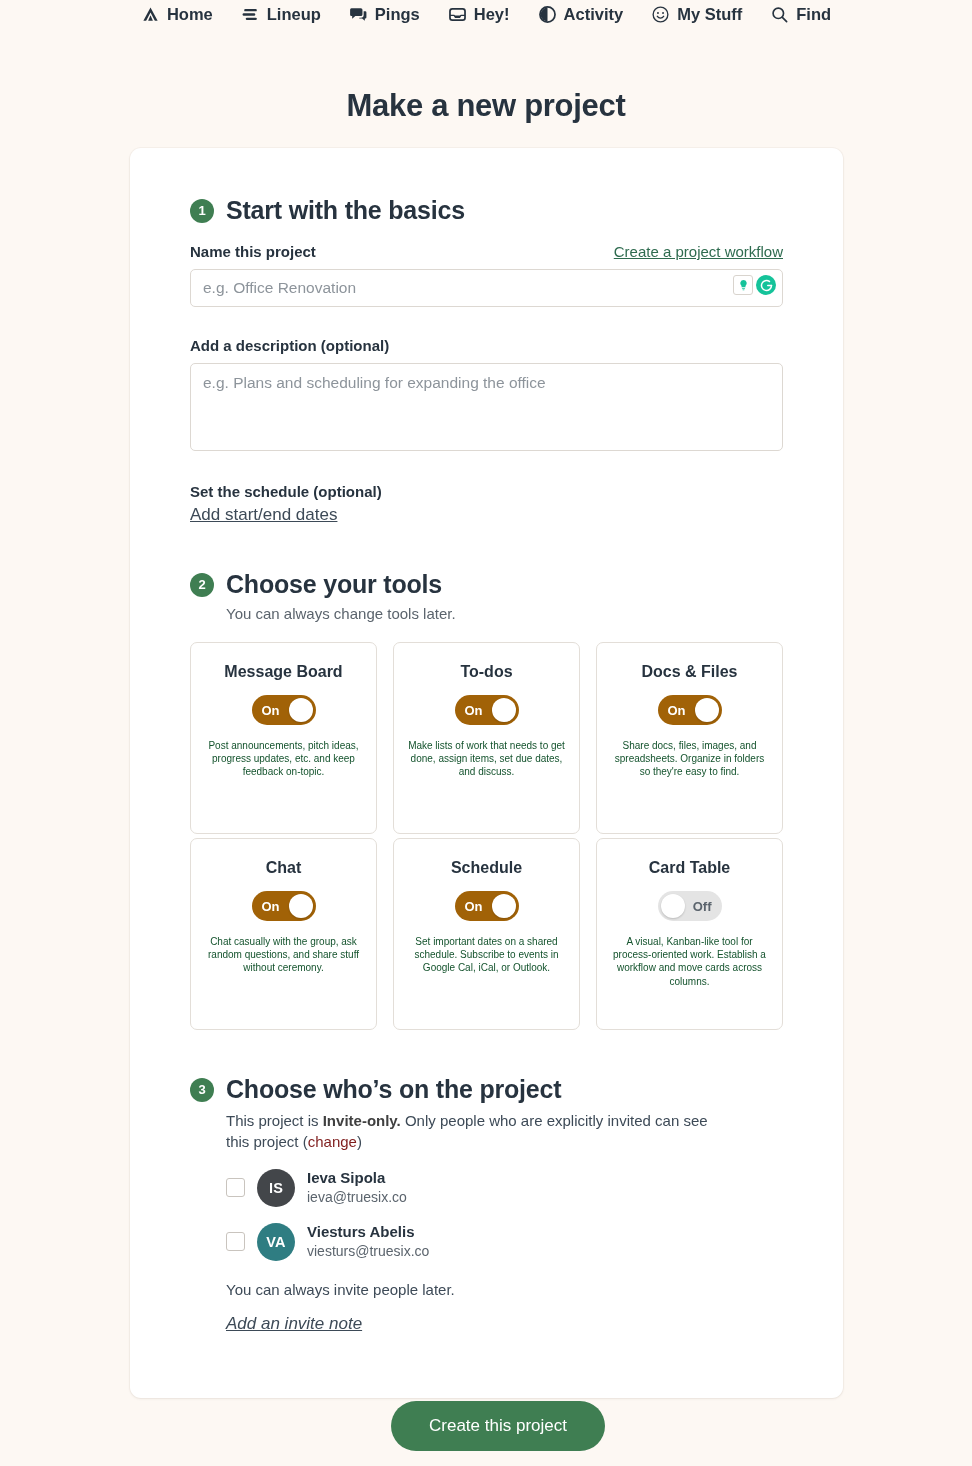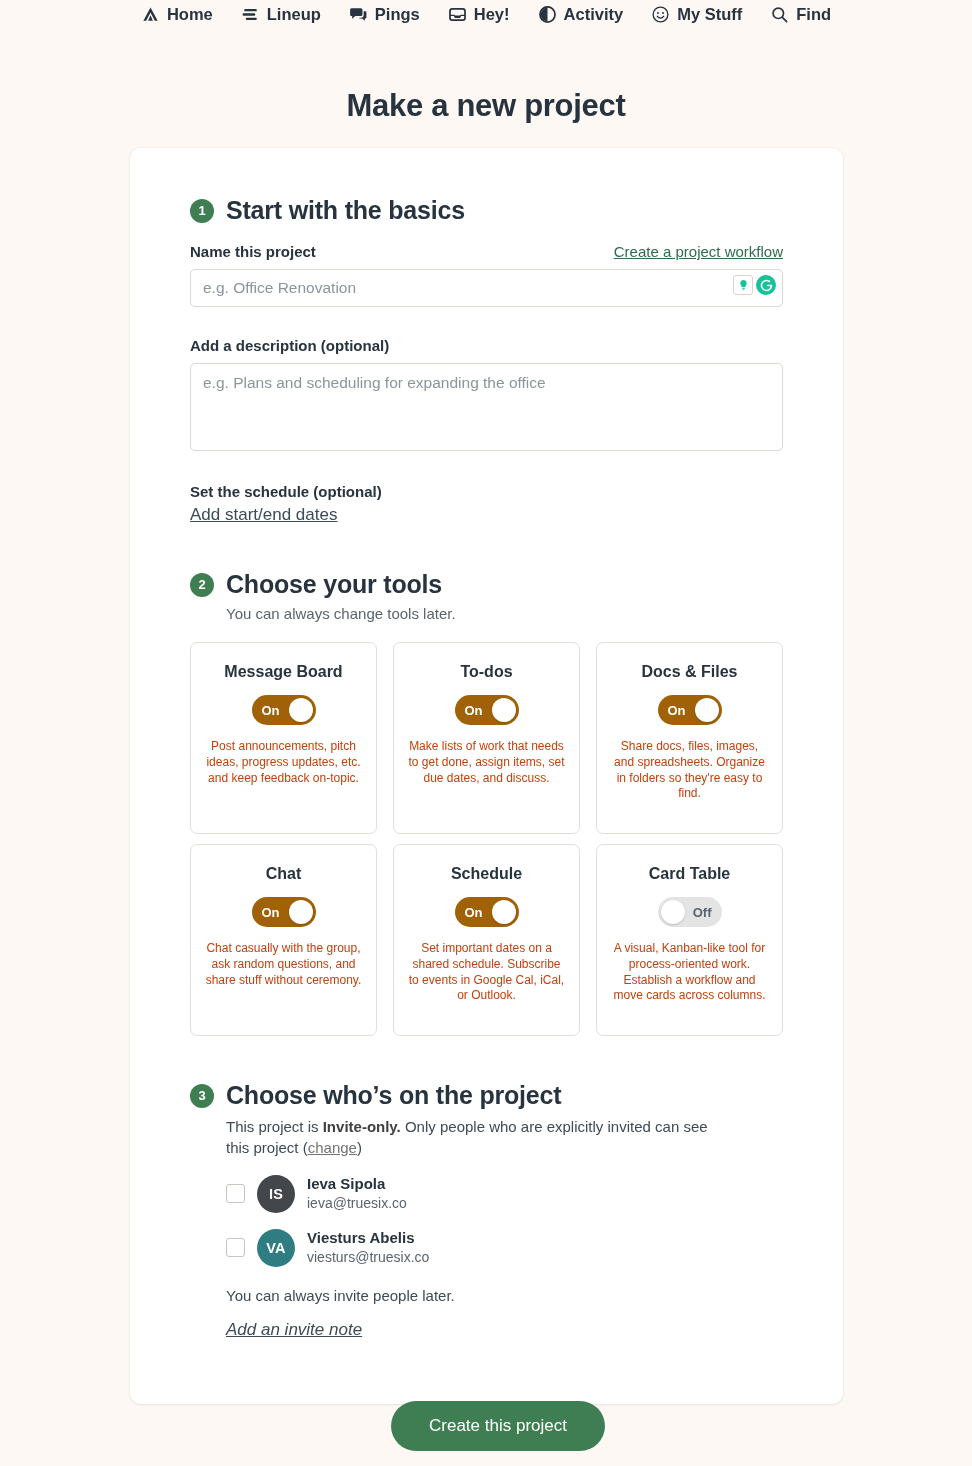--- a/index.html
+++ b/index.html
@@ -166,21 +166,21 @@
     color: #5b646d;
     margin-left: 36px;
     margin-top: 2px;
   }
 
   
   .tools {
     margin-top: 20px;
     display: grid;
     grid-template-columns: repeat(3, 1fr);
-    gap: 10px 16px;
+    gap: 4px 16px;
   }
   .tool {
     border: 1px solid #e3ded8;
     border-radius: 7px;
     background: #fff;
     padding: 20px 14px 16px;
     text-align: center;
     min-height: 192px;
     cursor: pointer;
   }
@@ -210,37 +210,37 @@
     position: absolute;
     top: 3px;
     width: 24px; height: 24px;
     border-radius: 50%;
     background: #fff;
     box-shadow: 0 1px 2px rgba(0,0,0,0.18);
   }
   .toggle.on .knob { right: 3px; }
   .toggle.off .knob { left: 3px; }
   .tool-desc {
-    font-size: 12px;
+    font-size: 10px;
     line-height: 1.32;
-    color: #c2410c;
+    color: #14532d;
   }
 
   
   .sec3 { margin-top: 45px; }
   .invite-text {
     font-size: 15px;
     color: #3d4a57;
     line-height: 1.42;
     margin-left: 36px;
     margin-top: 3px;
     max-width: 500px;
   }
   .invite-text b { color: #404040; }
-  .invite-text .chg { color: #737373; text-decoration: underline; cursor: pointer; }
+  .invite-text .chg { color: #7f1d1d; cursor: pointer; }
 
   .person {
     display: flex;
     align-items: center;
     gap: 12px;
     margin-left: 36px;
     margin-top: 16px;
     cursor: pointer;
   }
   .cb {

